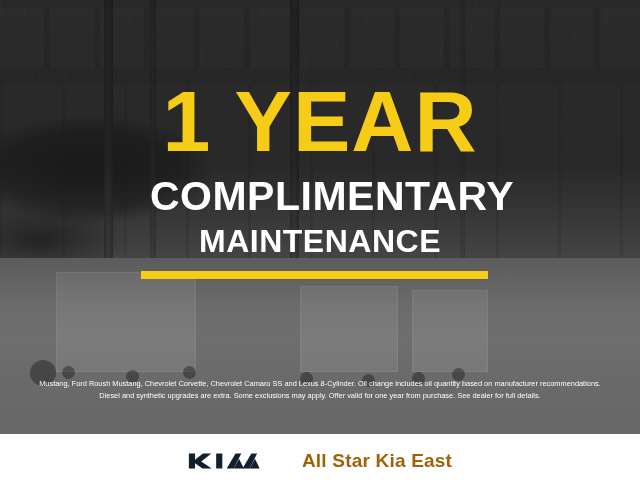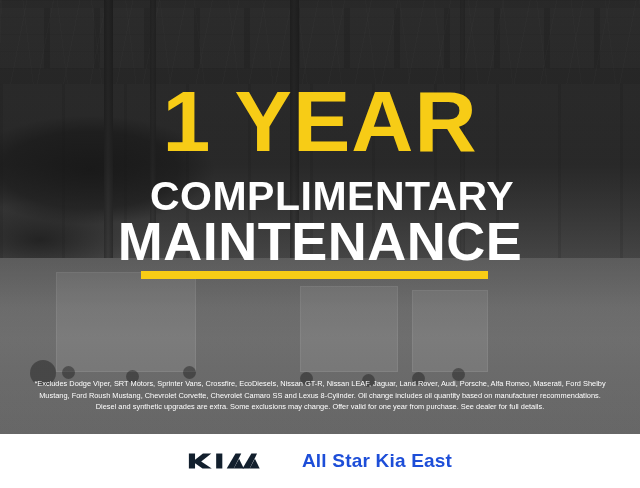--- a/index.html
+++ b/index.html
@@ -109,21 +109,21 @@
   }
 
   .headline-sub1,
   .headline-sub2{
     position:absolute; left:0; width:640px;
     text-align:center;
     color:#ffffff;
     font-weight:bold;
   }
   .headline-sub1{ top:176px; font-size:41px; line-height:41px; letter-spacing:.5px;margin-left:12px; }
-  .headline-sub2{ top:218px; font-size:54px; line-height:46px; letter-spacing:.5px; }
+  .headline-sub2{ top:218px; font-size:32px; line-height:46px; letter-spacing:.5px; }
 
   .rule{
     position:absolute; left:141px; top:271px;
     width:347px; height:8px;
     background:#F7CC16;
   }
 
   .offer{
     position:absolute; left:0; top:292px; width:640px;
     text-align:center;
@@ -145,21 +145,21 @@
 
   
   .footer{
     position:absolute; left:0; top:434px;
     width:640px; height:54px;
     background:#ffffff;
     display:flex; align-items:center; justify-content:center; gap:26px;
   }
   .kia-logo{ display:block; width:88px; height:22px; }
   .dealer-name{
-    color:#1d4ed8;
+    color:#a16207;
     font-size:19px;
     font-weight:bold;
     letter-spacing:.2px;
     white-space:nowrap;
     text-align:center;
   }
 </style>
 </head>
 <body>
 
@@ -193,23 +193,22 @@
     <div class="headline-year">1 YEAR</div>
 
     <div class="headline-sub1">COMPLIMENTARY</div>
 
     <div class="headline-sub2">MAINTENANCE</div>
 
     <div class="rule"></div>
 
 
     <div class="fineprint">
-      <span>*Excludes Dodge Viper, SRT Motors, Sprinter Vans, Crossfire, EcoDiesels, Nissan GT-R, Nissan LEAF, Jaguar, Land Rover, Audi, Porsche, Alfa Romeo, Maserati, Ford Shelby</span>
       <span>Mustang, Ford Roush Mustang, Chevrolet Corvette, Chevrolet Camaro SS and Lexus 8-Cylinder. Oil change includes oil quantity based on manufacturer recommendations.</span>
-      <span>Diesel and synthetic upgrades are extra. Some exclusions may change. Offer valid for one year from purchase. See dealer for full details.</span>
+      <span>Diesel and synthetic upgrades are extra. Some exclusions may apply. Offer valid for one year from purchase. See dealer for full details.</span>
     </div>
 
   </div>
 
   <div class="footer">
     <span class="kia-logo-wrap">
       <svg class="kia-logo" viewBox="0 0 200 50" xmlns="http://www.w3.org/2000/svg" aria-hidden="true">
         <g fill="#121F2D">
 
           <path d="M2 8 L16 8 L16 22 L34 8 L53 8 L30 26 L54 42 L33 42 L16 30 L16 42 L2 42 Z"></path>

